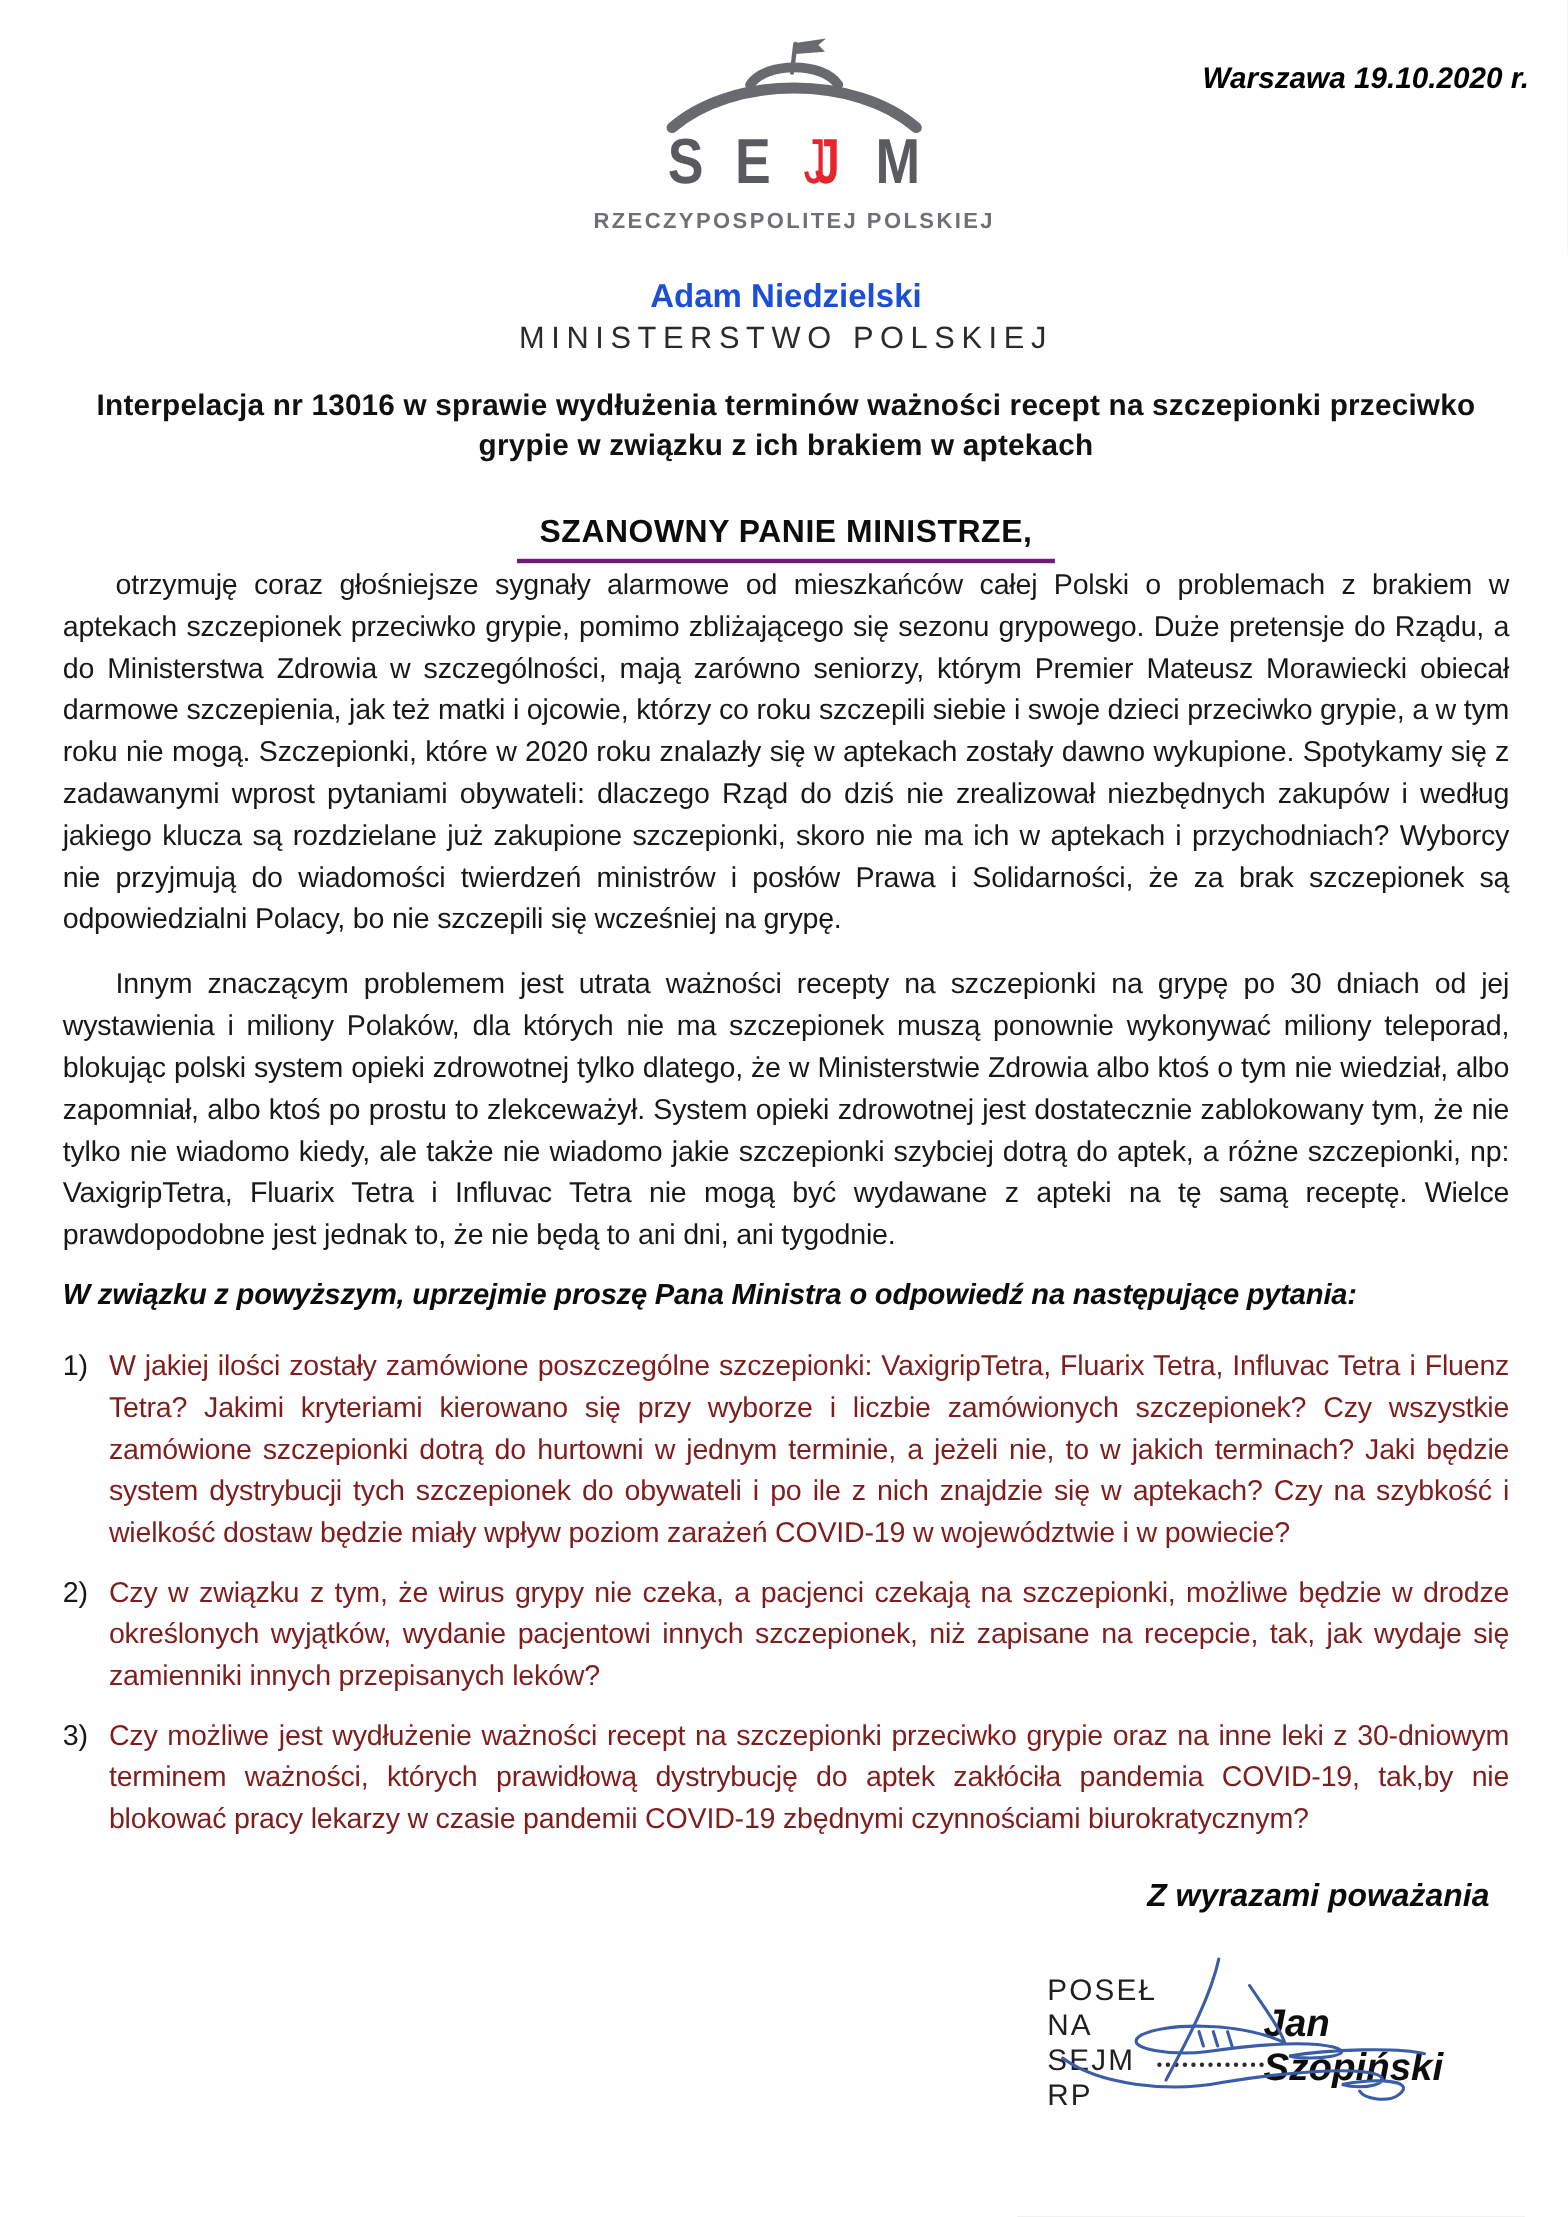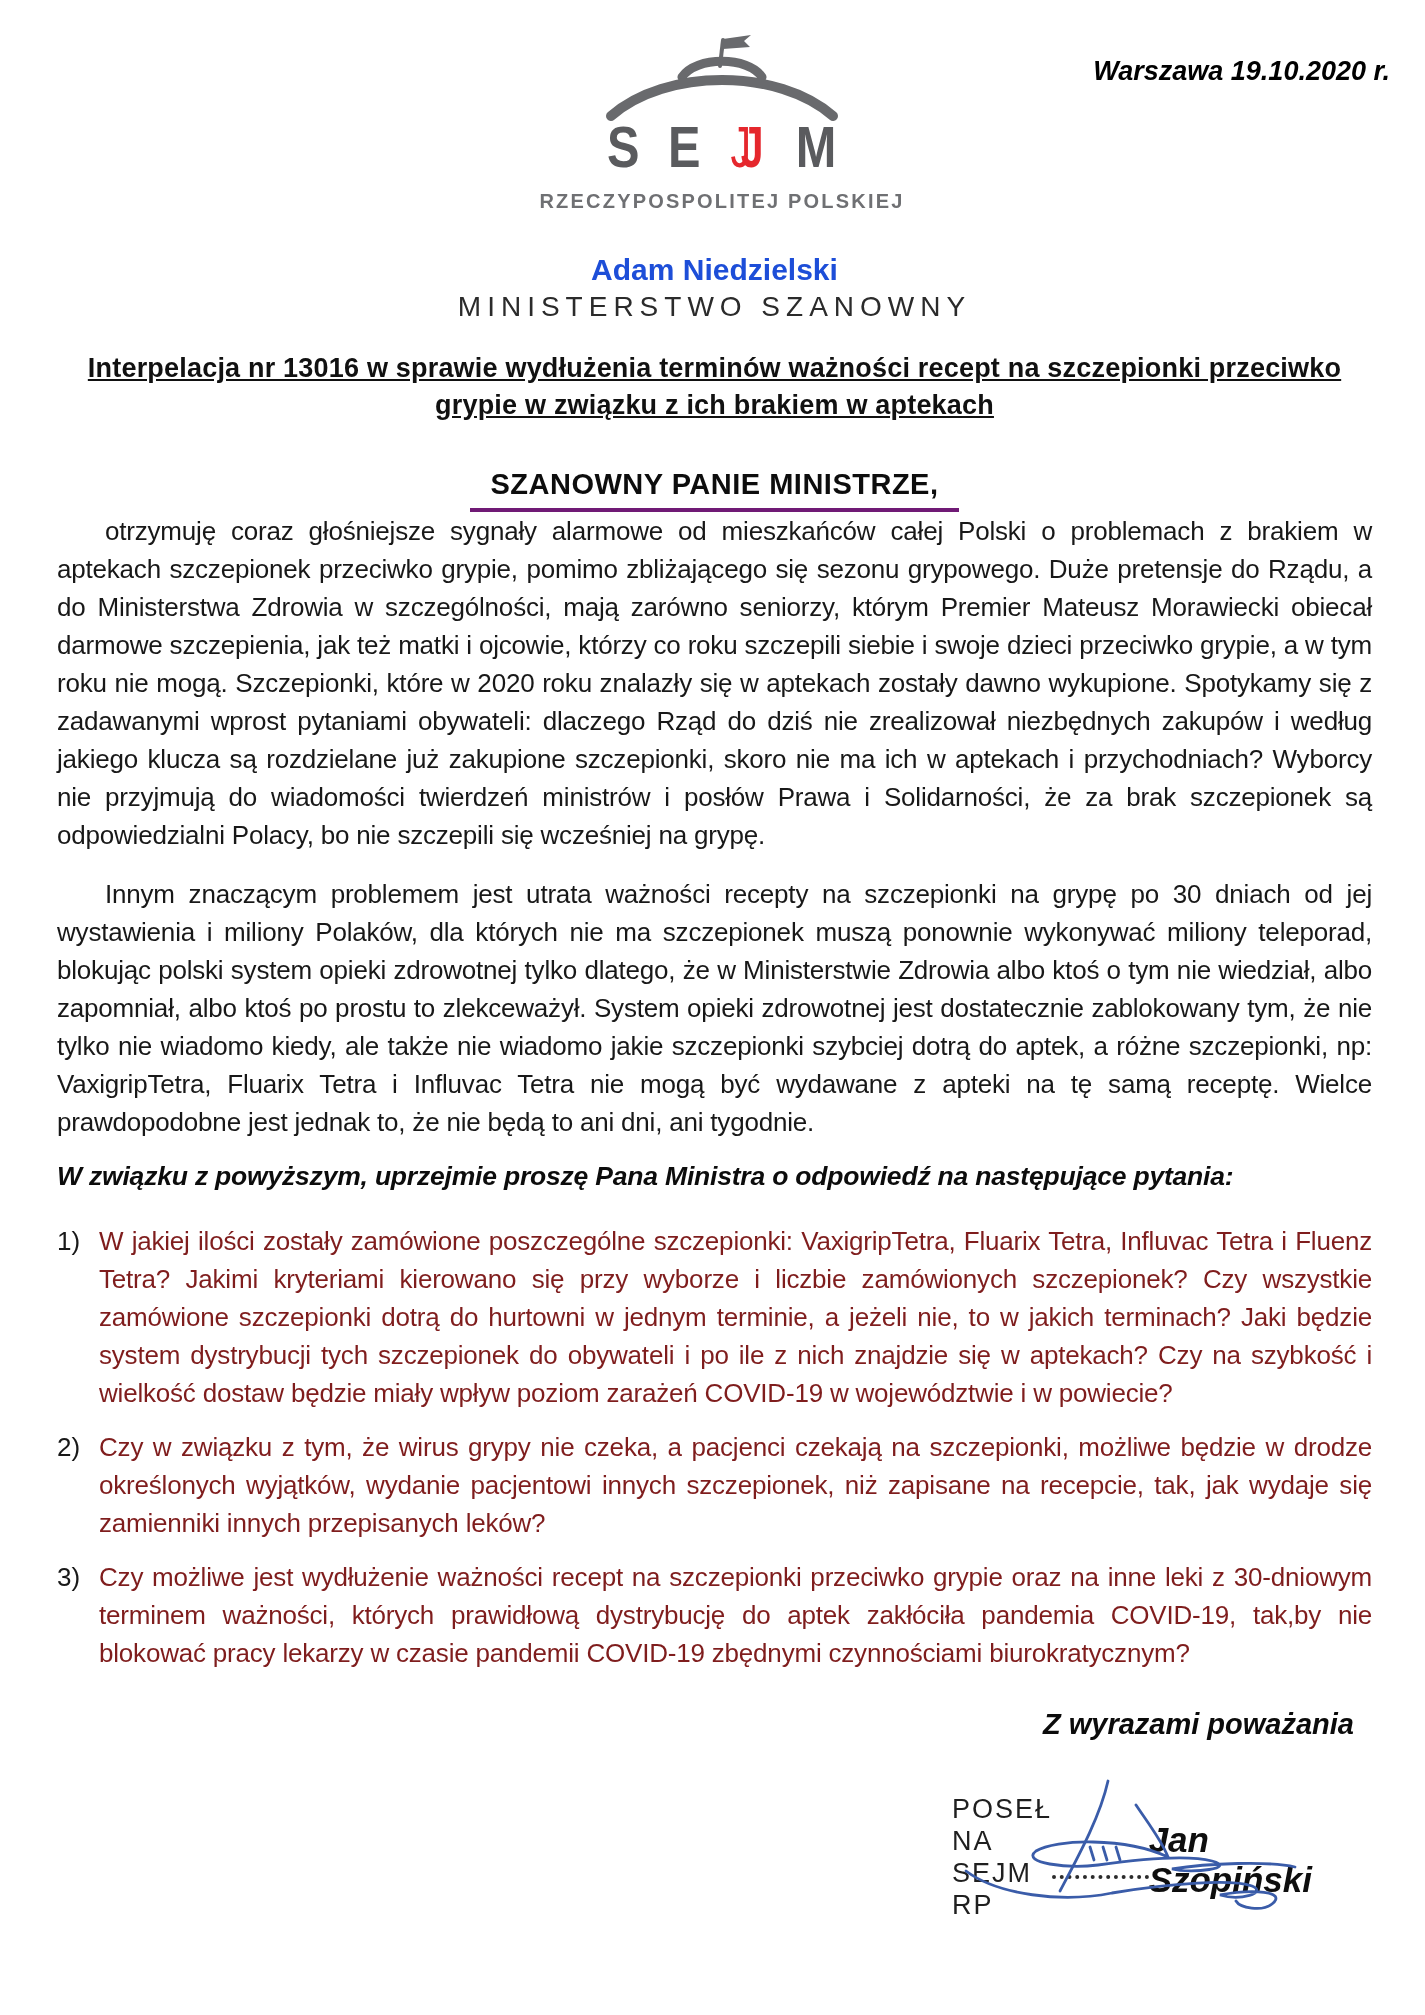--- a/index.html
+++ b/index.html
@@ -36,21 +36,21 @@
     margin-top:14px;
     font-size:20px;font-weight:bold;letter-spacing:2.2px;color:#6f7073;
   }
   
   .content{position:absolute;top:252px;left:57px;width:1315px;}
   .addr-name{text-align:center;font-size:30px;font-weight:bold;color:#1d4ed8;line-height:36px;}
   .addr-org{text-align:center;font-size:28px;font-weight:normal;letter-spacing:6px;color:#2b2b2b;line-height:38px;}
   .subject{
     margin:24px auto 0;max-width:1270px;
     text-align:center;font-size:27px;font-weight:bold;color:#111;
-    line-height:37px;letter-spacing:.2px;text-decoration:underline;
+    line-height:37px;letter-spacing:.2px;
   }
   .salutation-wrap{text-align:center;margin-top:44px;}
   .salutation{
     display:inline-block;
     font-size:29px;font-weight:bold;letter-spacing:.5px;color:#0d0d0d;
     border-bottom:4px solid #701a75;
     padding:0 20px 7px 20px;
   }
   
   .body-par{
@@ -116,21 +116,21 @@
       <span>E</span>
       <span class="logo-jj"><span class="logo-j1">J</span><span class="logo-j2">J</span></span>
       <span>M</span>
     </div>
     <div class="logo-sub">RZECZYPOSPOLITEJ POLSKIEJ</div>
   </div>
 
   <div class="content">
 
     <div class="addr-name">Adam Niedzielski</div>
-    <div class="addr-org">MINISTERSTWO SZANOWNY</div>
+    <div class="addr-org">MINISTERSTWO POLSKIEJ</div>
 
     <div class="subject">Interpelacja  nr 13016 w sprawie wydłużenia terminów ważności recept na szczepionki przeciwko grypie w związku z ich brakiem w aptekach</div>
 
     <div class="salutation-wrap">
       <span class="salutation">SZANOWNY PANIE MINISTRZE,</span>
     </div>
 
     <p class="body-par p1">otrzymuję coraz głośniejsze sygnały alarmowe od mieszkańców całej Polski o problemach z brakiem w aptekach szczepionek przeciwko grypie, pomimo zbliżającego się sezonu grypowego. Duże pretensje do Rządu, a do Ministerstwa Zdrowia w szczególności, mają zarówno seniorzy, którym Premier Mateusz Morawiecki obiecał darmowe szczepienia, jak też matki i ojcowie, którzy co roku szczepili siebie i swoje dzieci przeciwko grypie, a w tym roku nie mogą. Szczepionki, które w 2020 roku znalazły się w aptekach zostały dawno wykupione. Spotykamy się z zadawanymi wprost pytaniami obywateli: dlaczego Rząd do dziś nie zrealizował niezbędnych zakupów i według jakiego klucza są rozdzielane już zakupione szczepionki, skoro nie ma ich w aptekach i przychodniach? Wyborcy nie przyjmują do wiadomości twierdzeń ministrów i posłów Prawa i Solidarności, że za brak szczepionek są odpowiedzialni Polacy, bo nie szczepili się wcześniej na grypę.</p>
     <p class="body-par p2">Innym znaczącym problemem jest utrata ważności recepty na szczepionki na grypę po 30 dniach od jej wystawienia i miliony Polaków, dla których nie ma szczepionek muszą ponownie wykonywać miliony teleporad, blokując polski system opieki zdrowotnej tylko dlatego, że w Ministerstwie Zdrowia albo ktoś o tym nie wiedział, albo zapomniał, albo ktoś po prostu to zlekceważył. System opieki zdrowotnej jest dostatecznie zablokowany tym, że nie tylko nie wiadomo kiedy, ale także nie wiadomo jakie szczepionki szybciej dotrą do aptek, a różne szczepionki, np: VaxigripTetra, Fluarix Tetra i Influvac Tetra nie mogą być wydawane z apteki na tę samą receptę. Wielce prawdopodobne jest jednak to, że nie będą to ani dni, ani tygodnie.</p>
 

